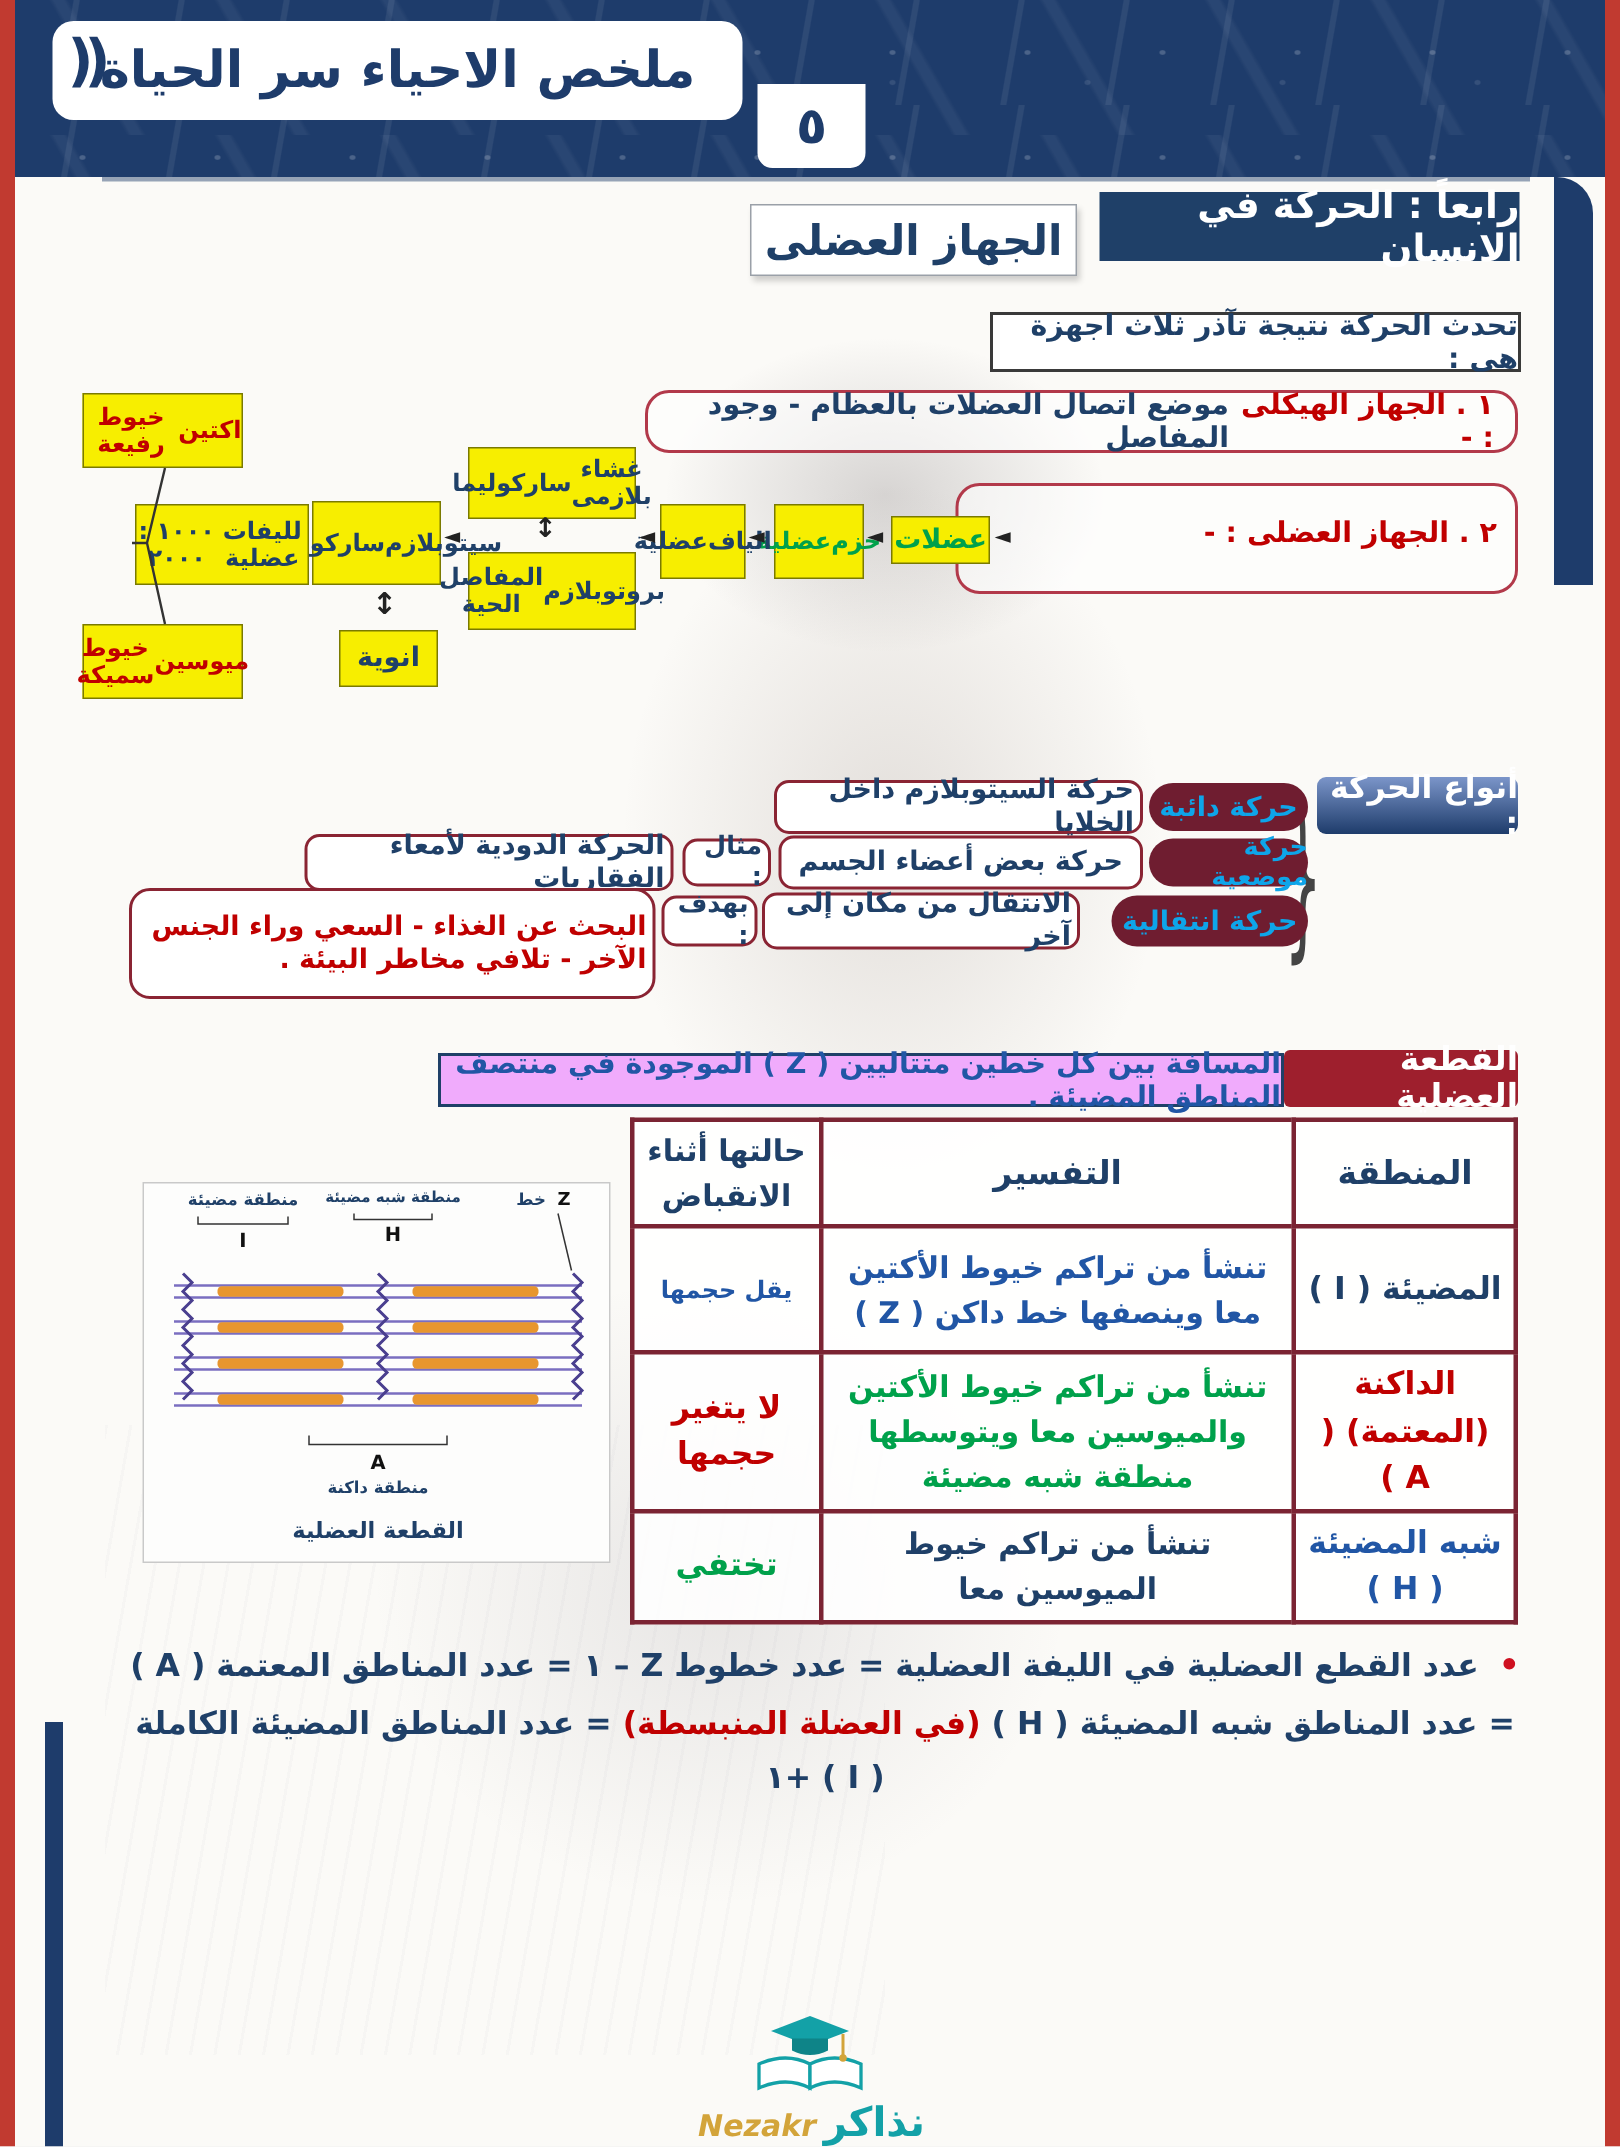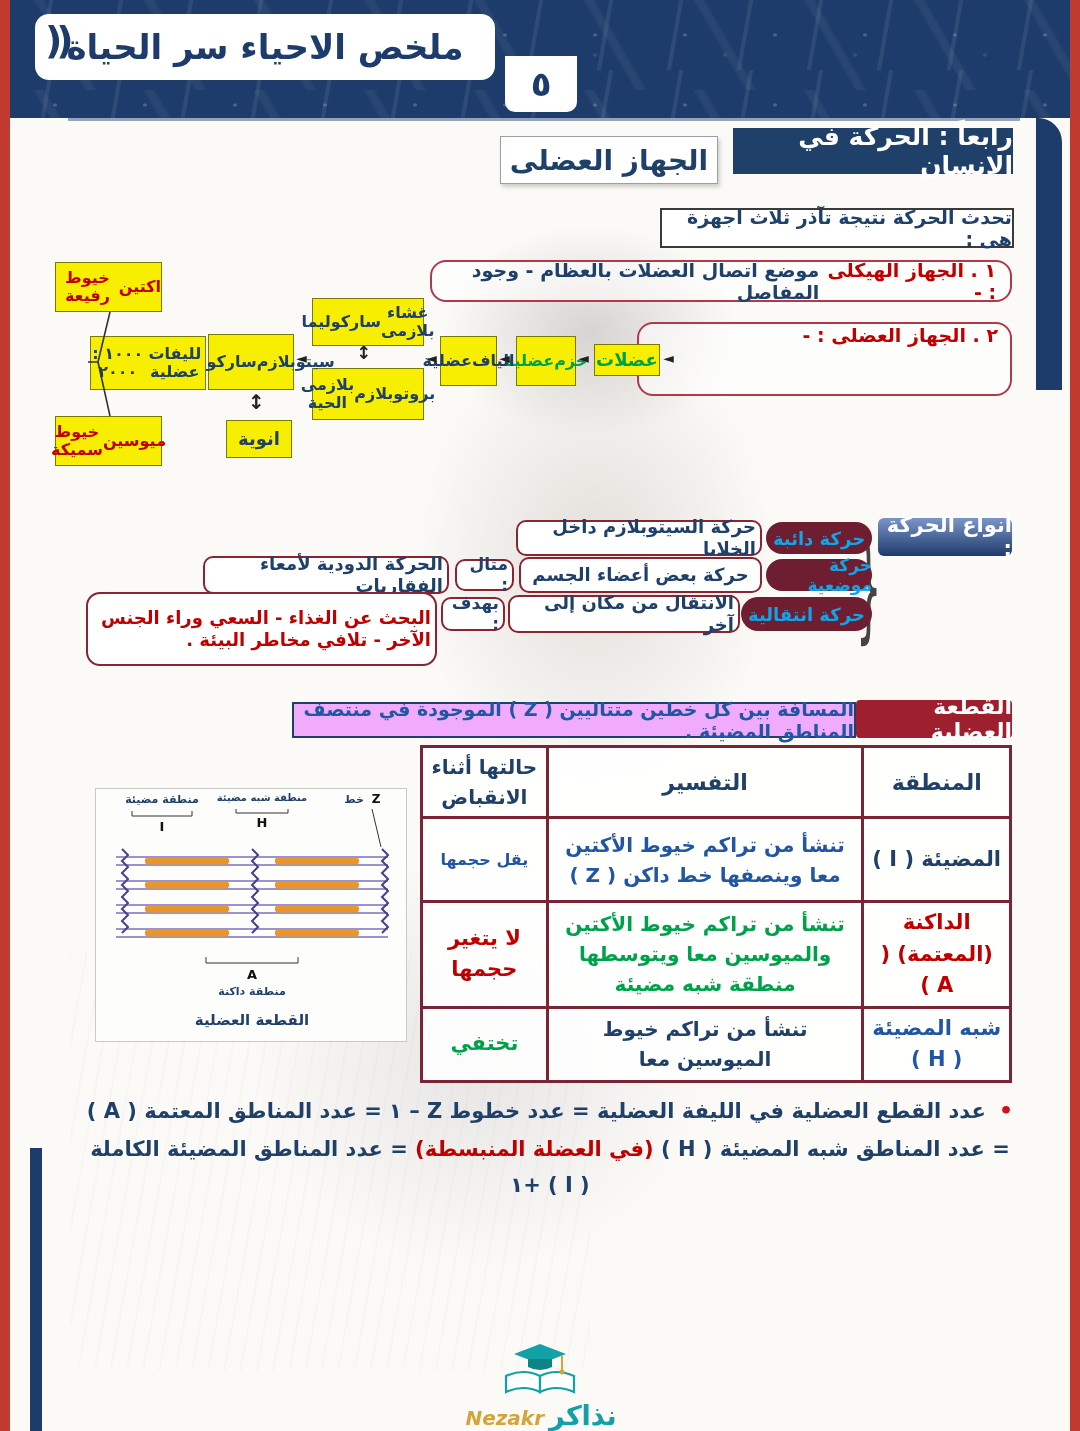--- a/index.html
+++ b/index.html
@@ -84,21 +84,21 @@
   </div>
   <div class="abs intro-box flexc">
     <span>تحدث الحركة نتيجة تآذر ثلاث اجهزة هى :</span>
   </div>
 
   <div class="abs rline" style="left:430px;top:260px;width:582px;height:42px;display:flex;align-items:center;padding:0 14px;gap:8px;font-size:19px">
     <span class="b t-red">١ . الجهاز الهيكلى : -</span>
     <span class="b t-navy">موضع اتصال العضلات بالعظام - وجود المفاصل</span>
   </div>
 
-  <div class="abs rline" style="left:637px;top:322px;width:375px;height:74px;padding:0 12px;font-size:19px">
+  <div class="abs rline" style="left:637px;top:322px;width:375px;height:74px;padding:20px 12px;font-size:19px">
     <div class="b t-red" style="text-align:right">٢ . الجهاز العضلى : -</div>
   </div>
 
 
   <div class="ybox t-green" style="left:594px;top:344px;width:66px;height:32px;font-size:18px">
     <span>عضلات</span>
   </div>
   <div class="ybox t-green" style="left:516px;top:336px;width:60px;height:50px">
     <span>حزم</span>
     <span>عضلية</span>
@@ -106,21 +106,21 @@
   <div class="ybox t-navy" style="left:440px;top:336px;width:57px;height:50px">
     <span>الياف</span>
     <span>عضلية</span>
   </div>
   <div class="ybox t-navy" style="left:312px;top:298px;width:112px;height:48px">
     <span>غشاء بلازمى</span>
     <span>ساركوليما</span>
   </div>
   <div class="ybox t-navy" style="left:312px;top:368px;width:112px;height:52px">
     <span>بروتوبلازم</span>
-    <span>بلازمى الحية</span>
+    <span>المفاصل الحية</span>
   </div>
   <div class="ybox t-navy" style="left:208px;top:334px;width:86px;height:56px">
     <span>سيتوبلازم</span>
     <span>ساركوبلازم</span>
   </div>
   <div class="ybox t-navy" style="left:226px;top:420px;width:66px;height:38px;font-size:18px">
     <span>انوية</span>
   </div>
   <div class="ybox t-navy" style="left:90px;top:336px;width:116px;height:54px">
     <span>لليفات عضلية</span>
@@ -168,21 +168,21 @@
   <div class="mbox" style="left:455px;top:559px;width:59px;height:32px;font-size:17px">
     <span>مثال :</span>
   </div>
   <div class="mbox" style="left:203px;top:556px;width:246px;height:38px">
     <span>الحركة الدودية لأمعاء الفقاريات</span>
   </div>
 
   <div class="pill" style="left:741px;top:597px;width:131px;height:34px">
     <span>حركة انتقالية</span>
   </div>
-  <div class="mbox" style="left:508px;top:595px;width:232px;height:38px">
+  <div class="mbox" style="left:508px;top:595px;width:212px;height:38px">
     <span>الانتقال من مكان إلى آخر</span>
   </div>
   <div class="mbox" style="left:441px;top:597px;width:64px;height:34px;font-size:17px">
     <span>بهدف :</span>
   </div>
   <div class="mbox" style="left:86px;top:592px;width:351px;height:74px;border-radius:14px">
     <span class="t-red">البحث عن الغذاء - السعي وراء الجنس الآخر - تلافي مخاطر البيئة .</span>
   </div>
 
   <div class="abs sarc-label flexc">

